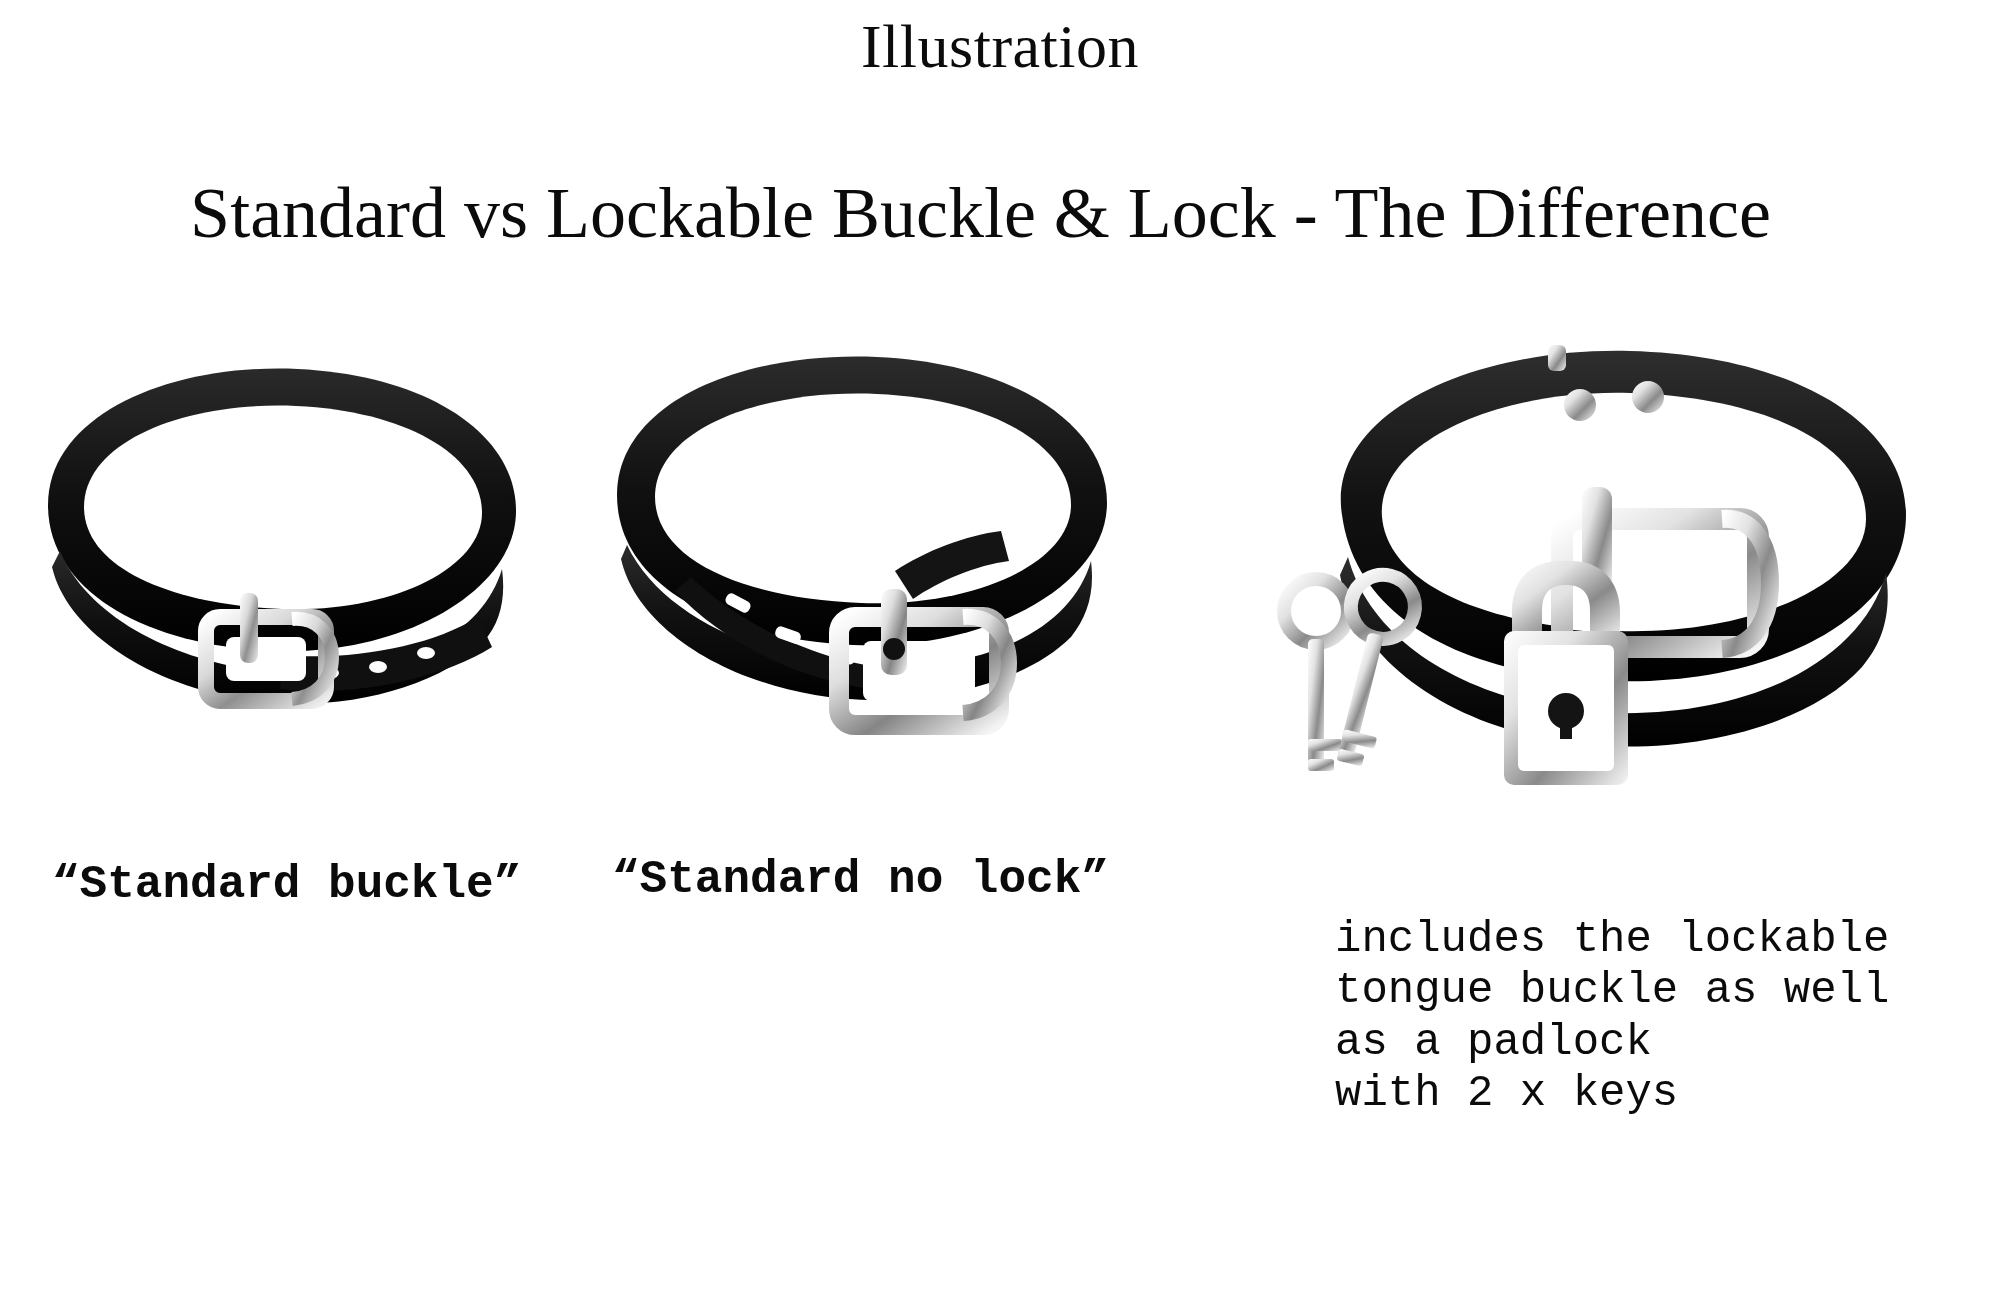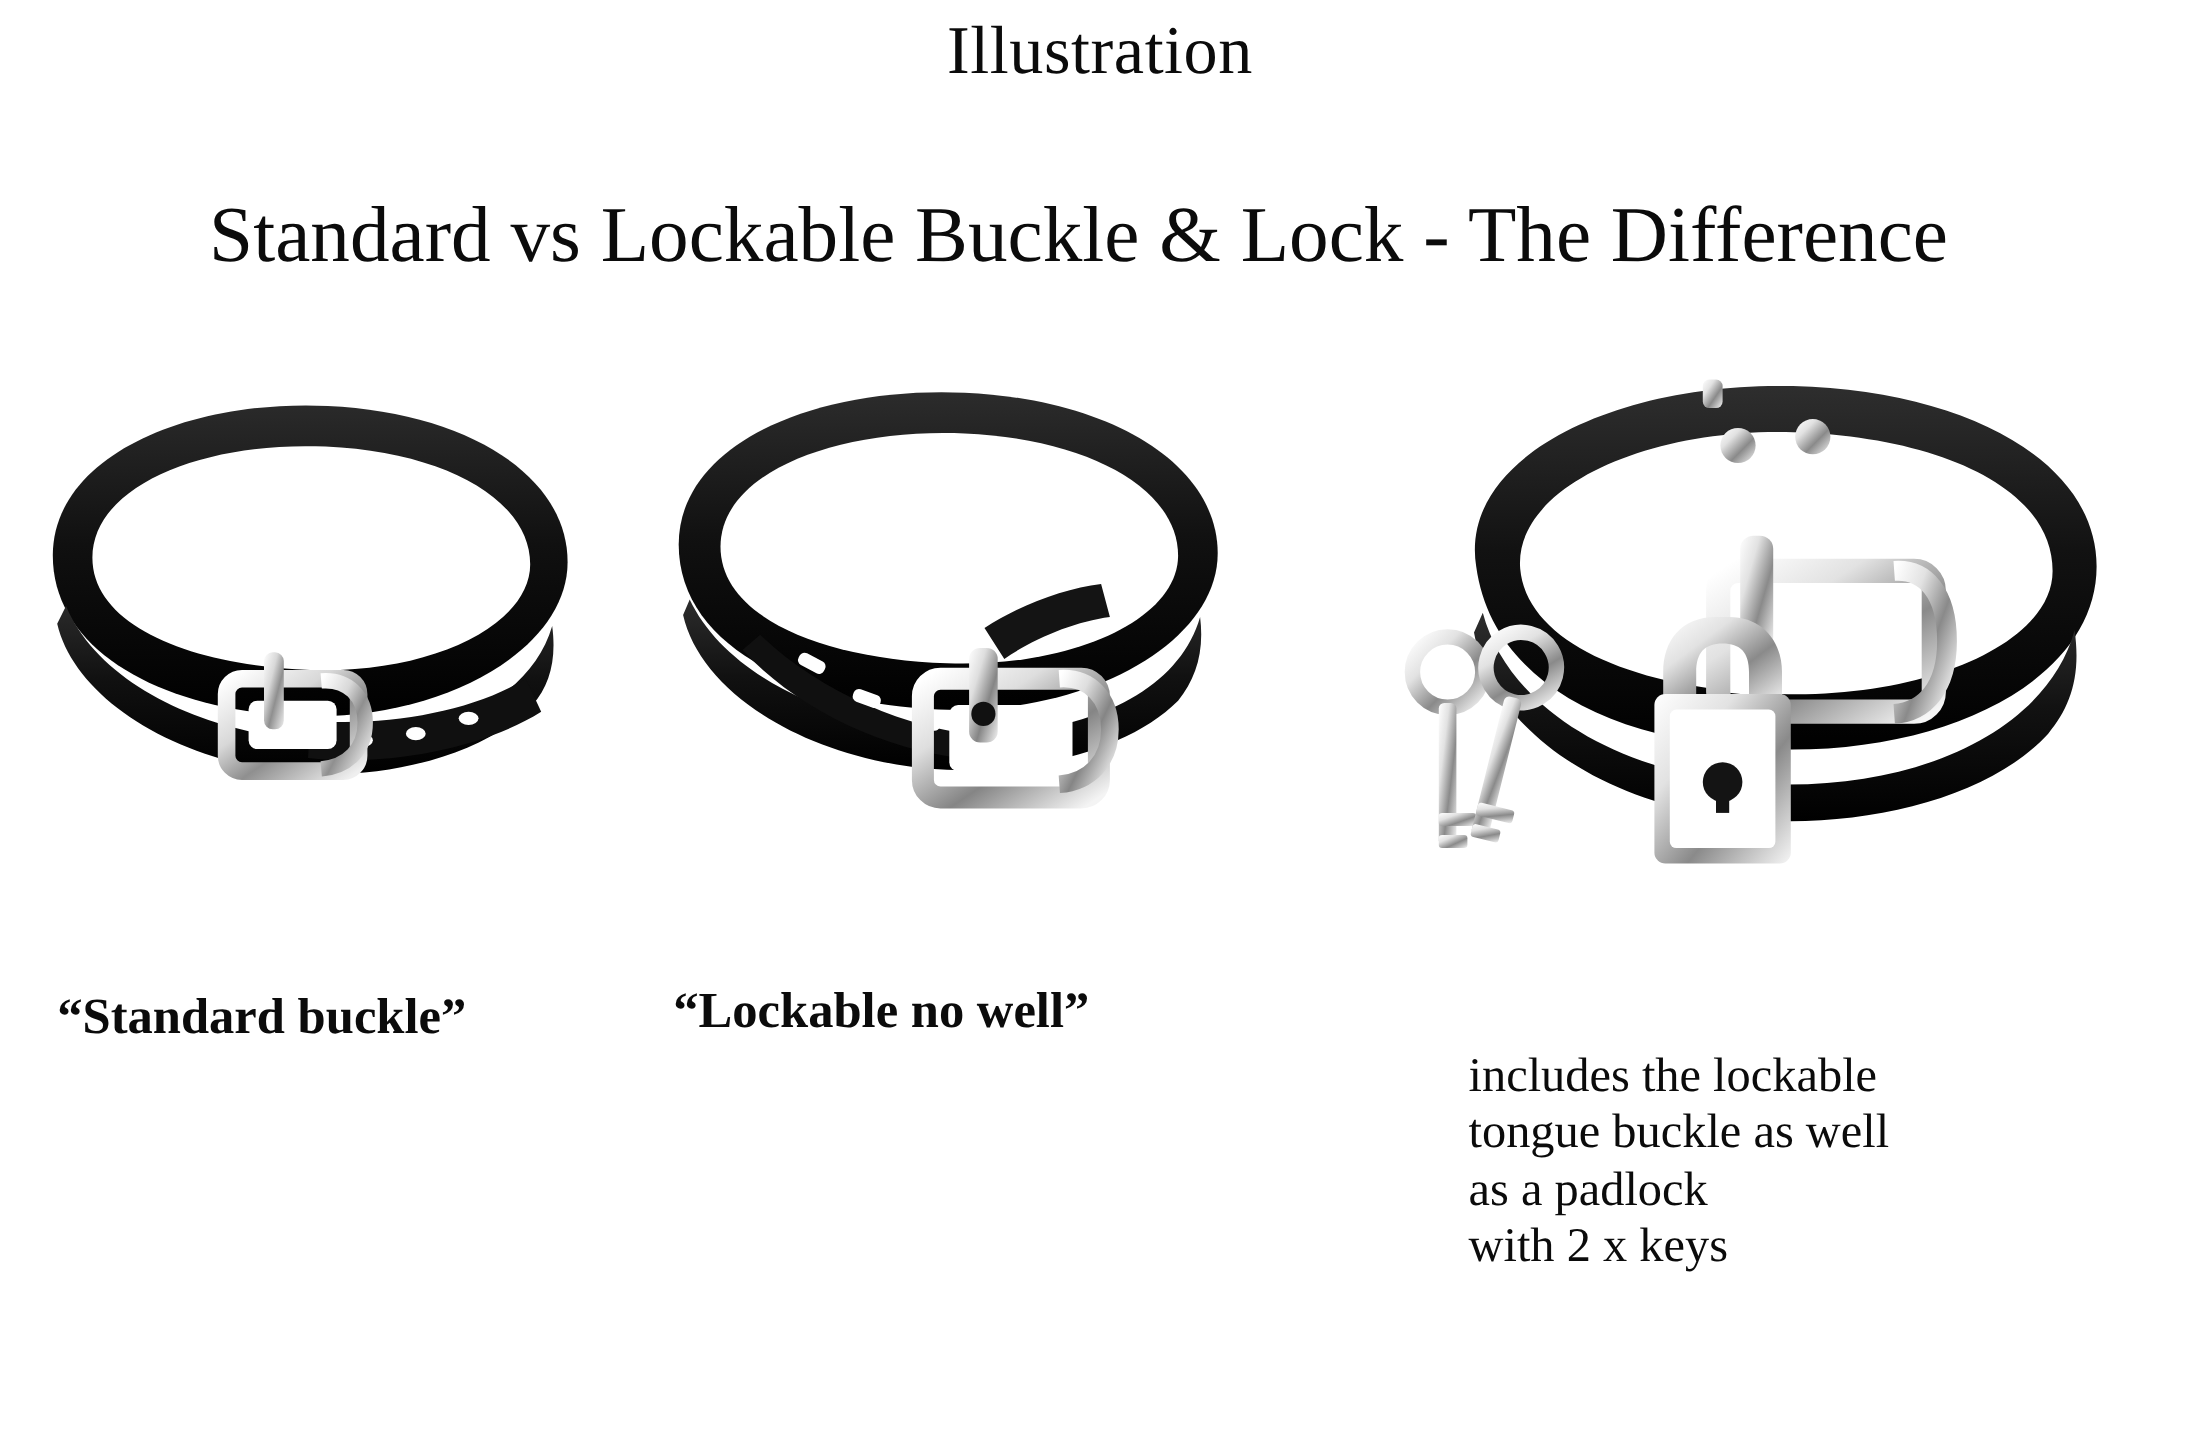--- a/index.html
+++ b/index.html
@@ -35,22 +35,21 @@
     width: 1961px;
     text-align: center;
     font-size: 72px;
     font-weight: 400;
     line-height: 1.05;
   }
 
   
   .caption {
     position: absolute;
-    font-family: Liberation Serif, serif;
-    margin-top: 38px;
+    font-family: Liberation Mono, monospace;
   }
   .caption .lead {
     font-weight: bold;
     font-size: 46px;
     line-height: 1.12;
     white-space: nowrap;
   }
   .caption .body {
     font-weight: 400;
     font-size: 44px;
@@ -270,21 +269,21 @@
     </g>
   </svg>
 </div>
 
 <div class="caption cap-1">
   <div class="lead">“Standard buckle”</div>
   <div class="body" style="white-space: pre-line;"></div>
 </div>
 
 <div class="caption cap-2">
-  <div class="lead">“Lockable no well”</div>
+  <div class="lead">“Standard no lock”</div>
 </div>
 
 <div class="caption cap-3">
   <div class="body" style="white-space: pre-line;">includes the lockable
 tongue buckle as well
 as a padlock
 with 2 x keys</div>
 </div>
 
 </body></html>

